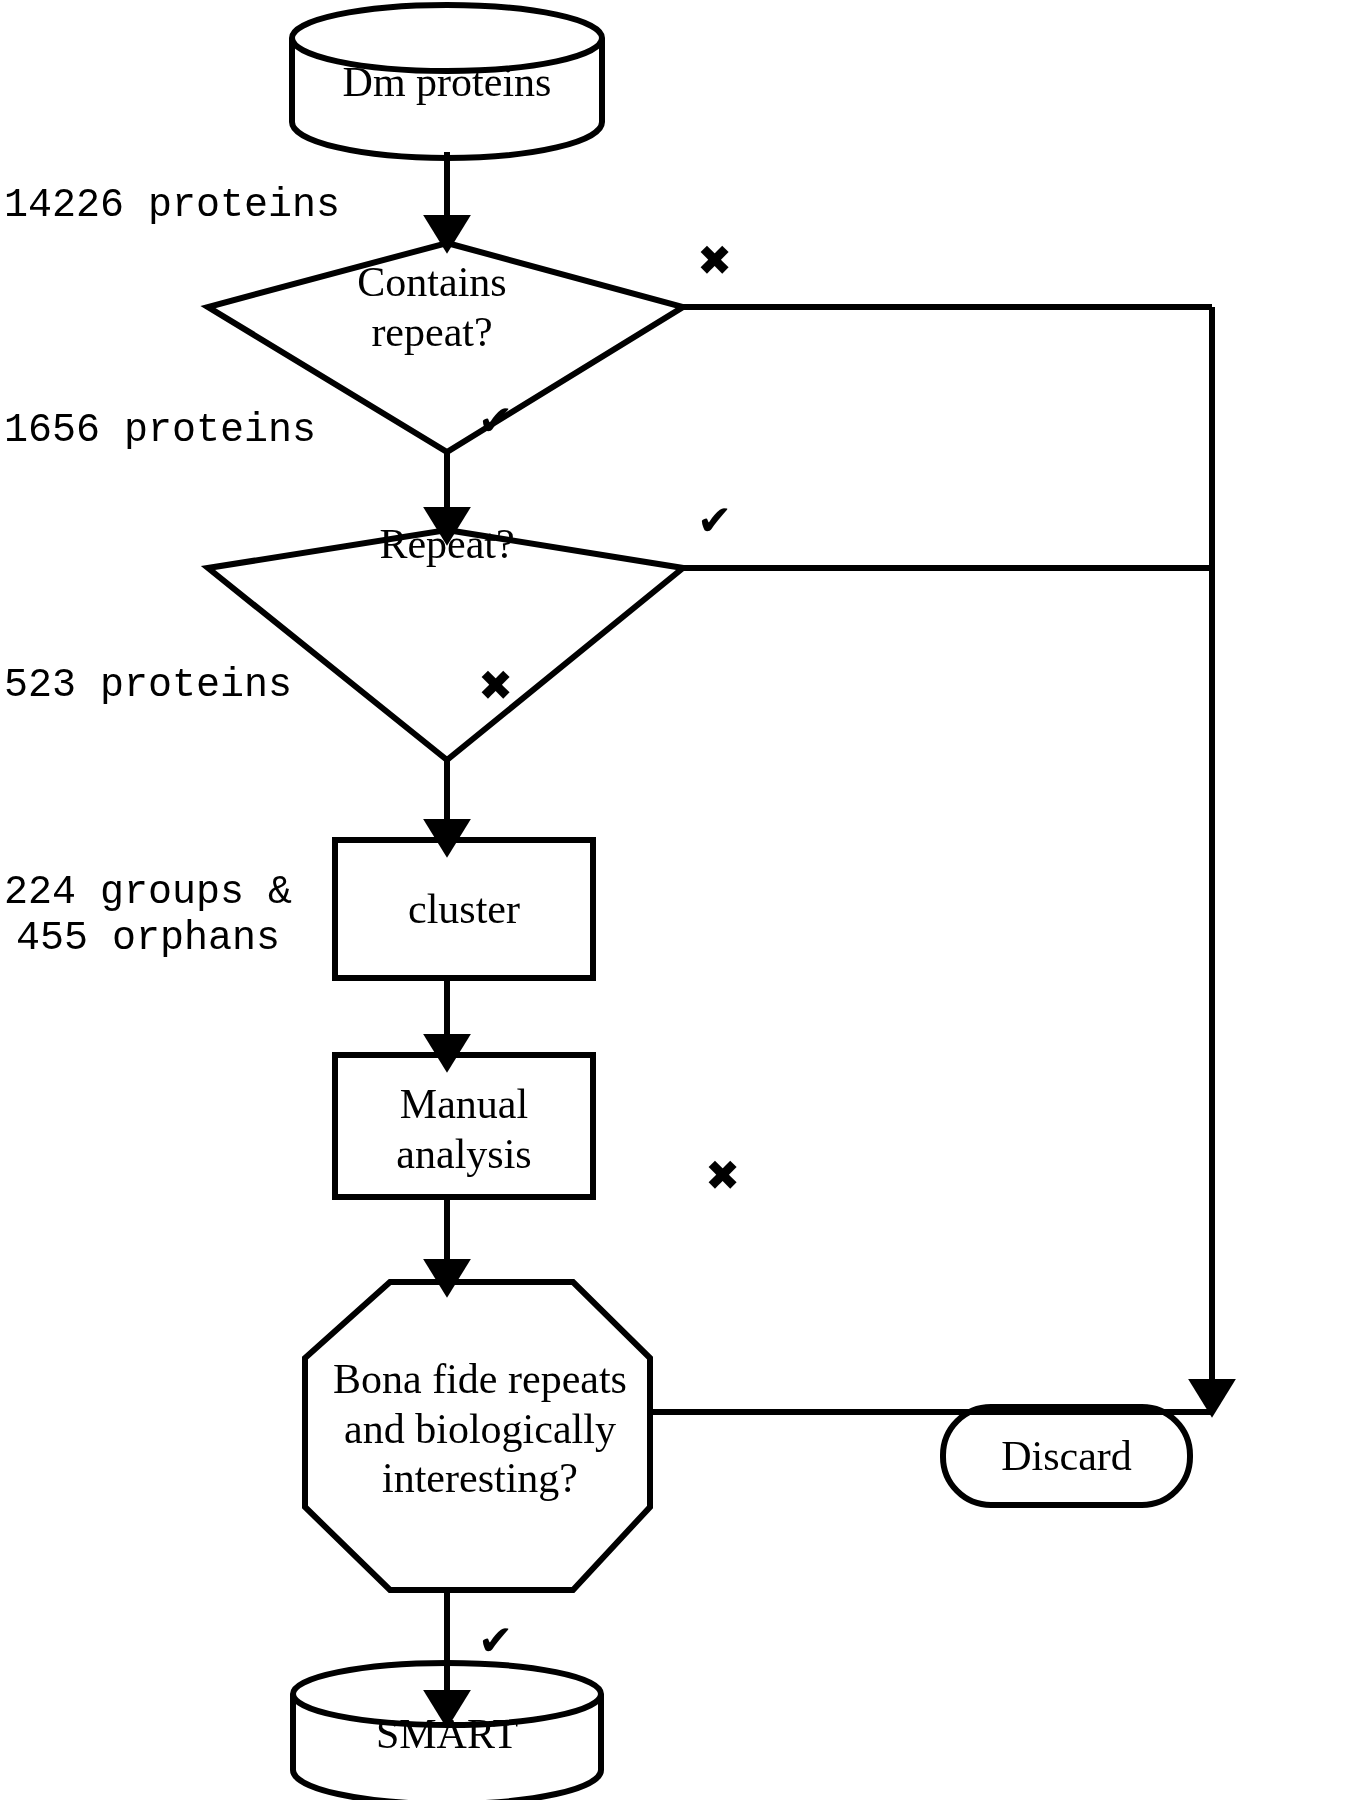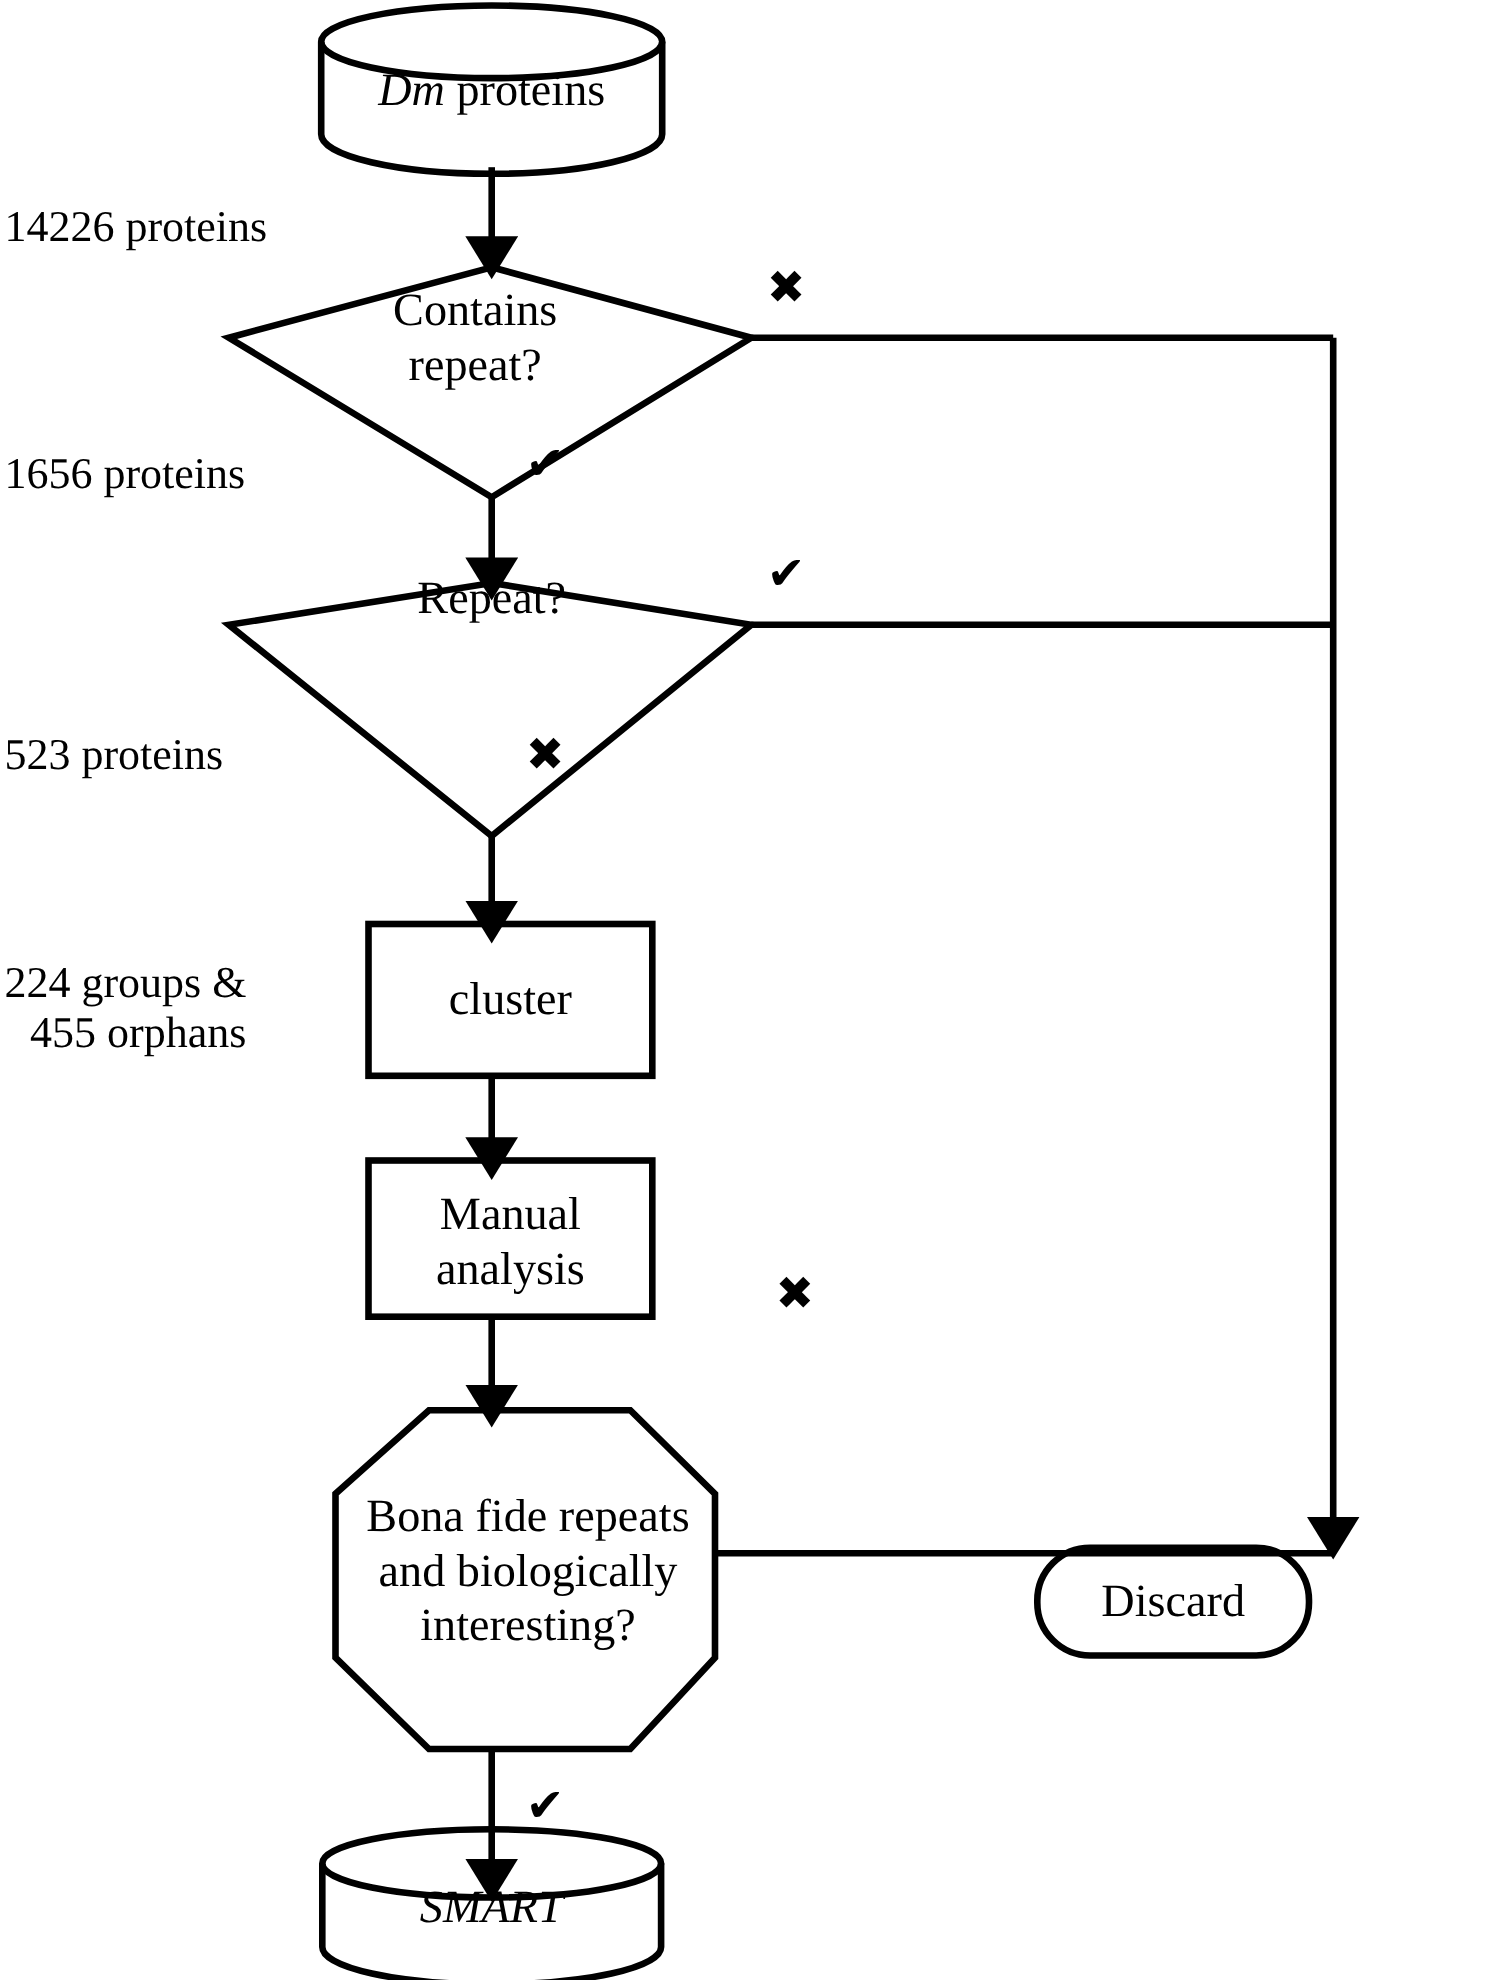--- a/index.html
+++ b/index.html
@@ -3,25 +3,25 @@
 <meta charset="utf-8">
 <style>
   html,body{margin:0;padding:0;background:#ffffff;}
   body{width:1356px;height:1800px;position:relative;overflow:hidden;
        font-family:"Liberation Serif","DejaVu Serif",serif;color:#000;}
   #canvas{position:absolute;left:0;top:0;width:1356px;height:1800px;}
   .svg-layer{position:absolute;left:0;top:0;width:1356px;height:1800px;}
   .node-label{position:absolute;text-align:center;line-height:1.18;
               font-family:"Liberation Serif","DejaVu Serif",serif;color:#000;}
   .side-label{position:absolute;font-size:40px;line-height:1.15;
-              font-family:Liberation Serif, serif;color:#000;
-              white-space:pre-line;text-align:right;}
+              font-family:Liberation Mono, monospace;color:#000;
+              white-space:pre-line;text-align:center;}
   .branch-mark{position:absolute;font-size:42px;font-weight:bold;line-height:1;
                font-family:"DejaVu Sans","Liberation Sans",sans-serif;color:#000;}
-  .italic{font-style:italic;}
+  .italic{}
 </style>
 </head>
 <body>
 
 <div id="canvas">
 
   <svg class="svg-layer" viewBox="0 0 1356 1800">
     <defs>
       <marker id="arrowhead" markerWidth="10" markerHeight="10" refX="2.2" refY="4" orient="auto" markerUnits="strokeWidth">
         <path d="M0,0 L0,8 L6.5,4 z" fill="#000"></path>

